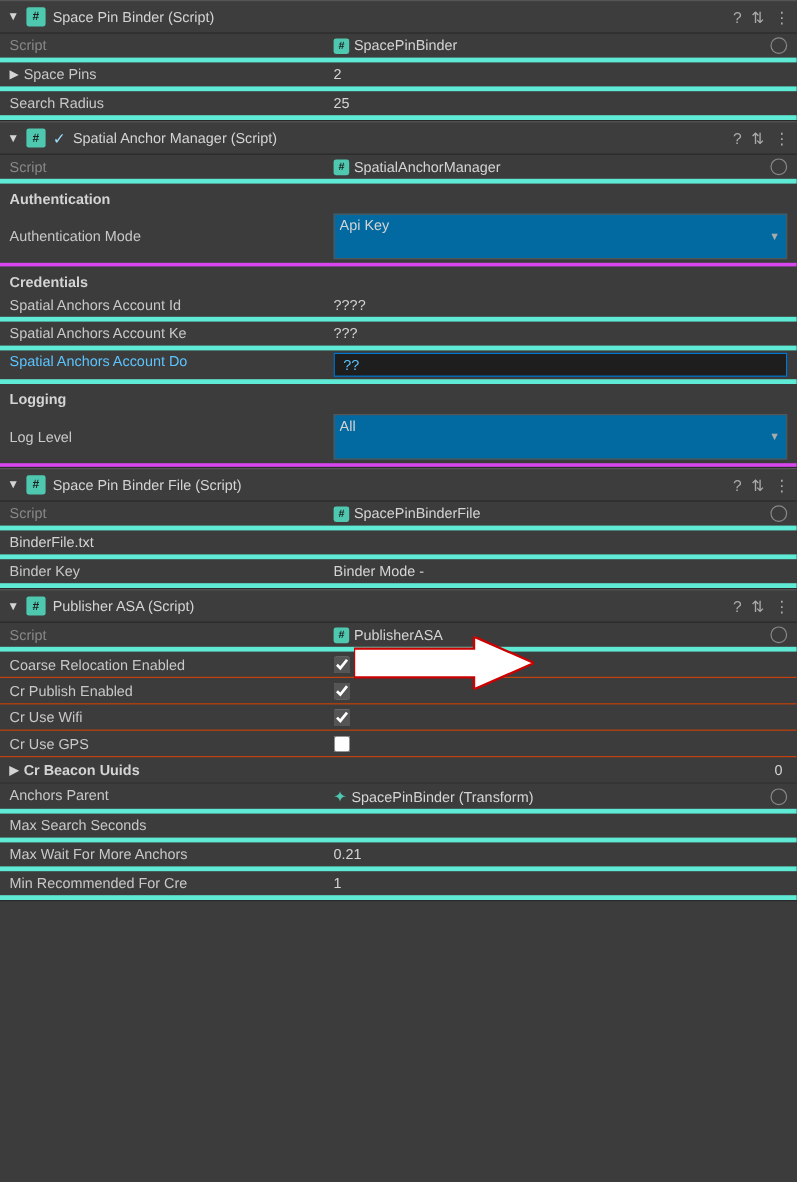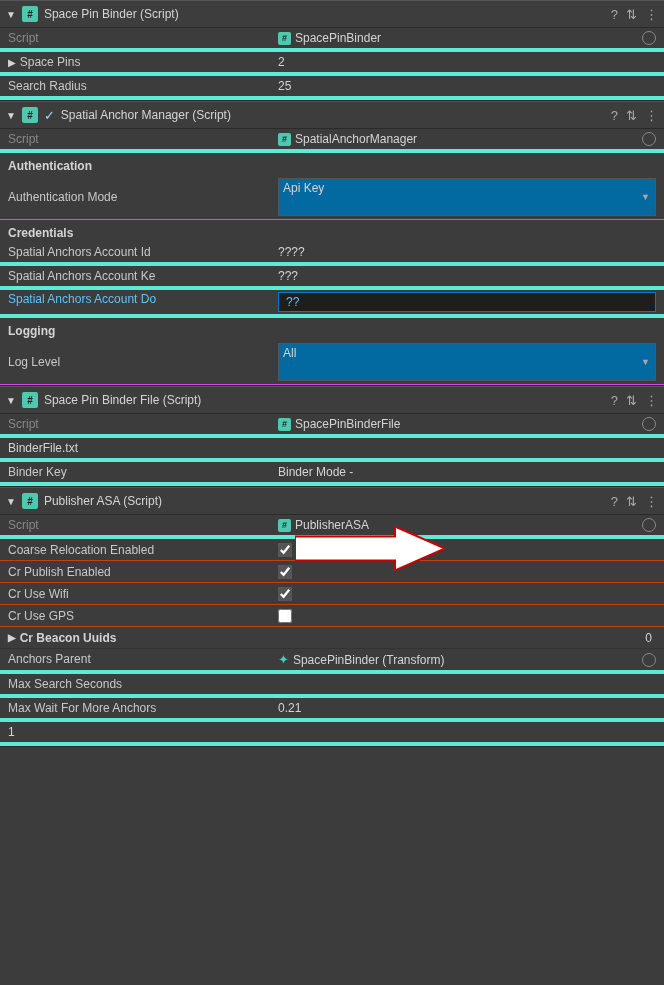--- a/index.html
+++ b/index.html
@@ -116,21 +116,21 @@
       color: #d4d4d4;
       padding: 6px 8px 2px 8px;
       font-size: 12px;
     }
 
     .dropdown-row {
       display: flex;
       align-items: center;
       padding: 3px 8px;
       min-height: 24px;
-      border-bottom: 1px solid #d946ef;
+      border-bottom: 3px solid #d946ef;
     }
 
     .dropdown-label {
       width: 270px;
       flex-shrink: 0;
       color: #c8c8c8;
       font-size: 12px;
     }
 
     .dropdown-wrapper {
@@ -461,16 +461,17 @@
       </div>
     </div>
     <div class="row">
       <span class="row-label">Max Search Seconds</span>
     </div>
     <div class="row">
       <span class="row-label">Max Wait For More Anchors</span>
       <span class="row-value">0.21</span>
     </div>
     <div class="row">
+      <span class="row-label">Min Recommended For Cre</span>
       <span class="row-value">1</span>
     </div>
   </div>
 </div>
 
 </body></html>

